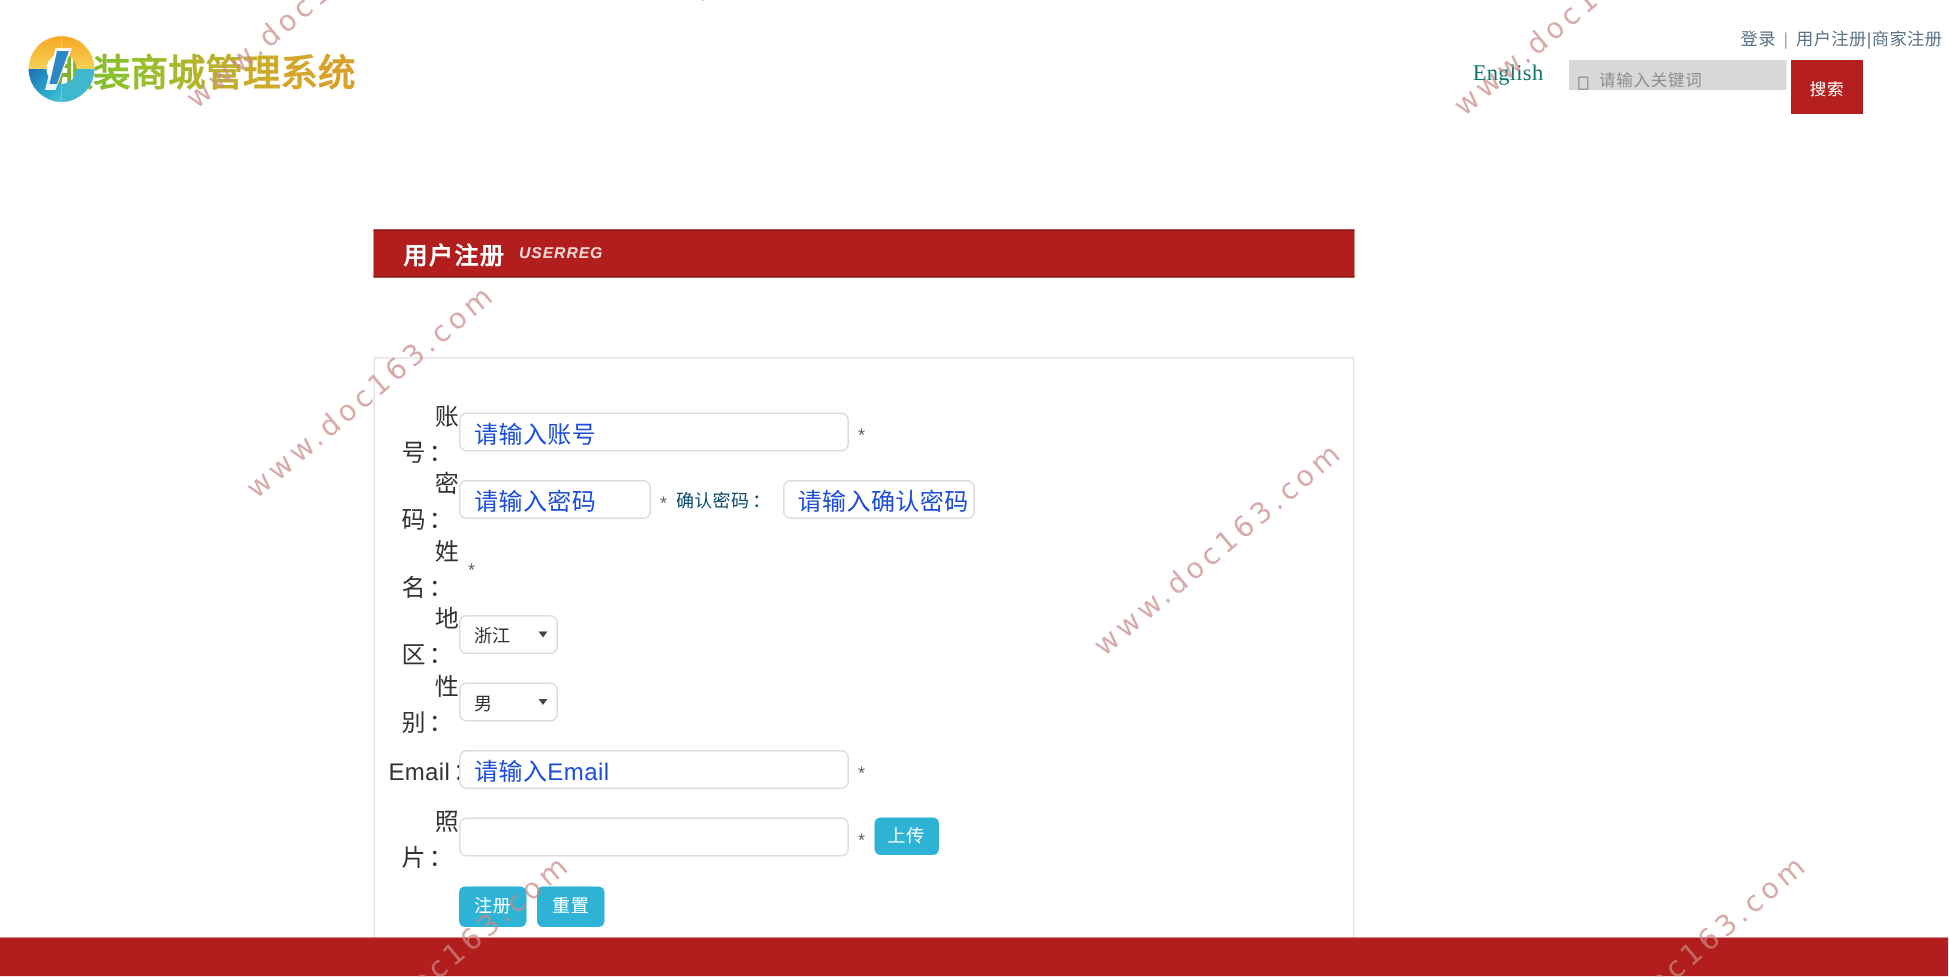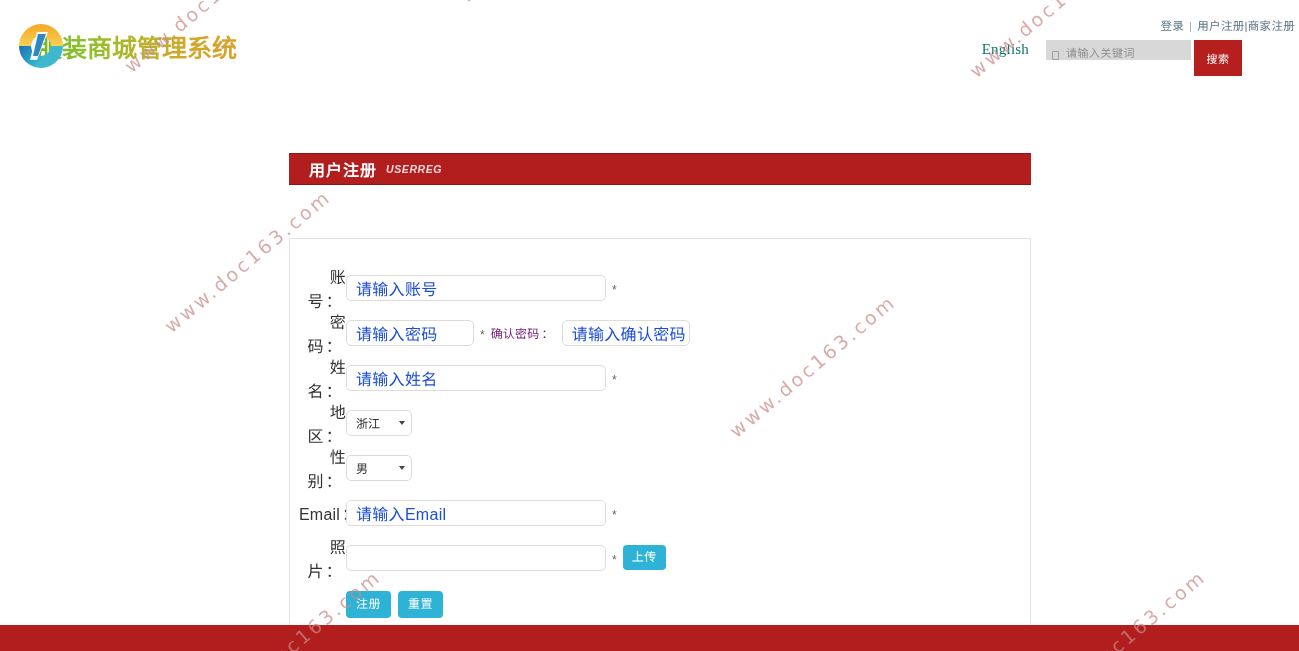--- a/index.html
+++ b/index.html
@@ -134,22 +134,21 @@
     content: "";
     position: absolute;
     left: 1px; bottom: -1px;
     width: 26px; height: 4px;
     background: #f0d9d9;
   }
 
   
   .panel {
     position: absolute; left: 249px; top: 153px;
-    width: 742px;
-    margin-left: 40px;
+    width: 654px;
   }
   .panel-head {
     height: 32px;
     background: #b11e1d;
     border-top: 1px solid #8d1715;
     border-bottom: 1px solid #8d1715;
     display: flex; align-items: center;
     padding-left: 20px;
   }
   .panel-head .zh {
@@ -219,21 +218,21 @@
     justify-content: space-between;
     cursor: pointer;
   }
   .caret {
     width: 0; height: 0;
     border-left: 3.5px solid transparent;
     border-right: 3.5px solid transparent;
     border-top: 4px solid #444;
   }
   .inlbl {
-    font-size: 12px; color: #701a75;
+    font-size: 12px; color: #0c4a6e;
     margin: 0 4px 0 0;
     letter-spacing: .2px;
   }
   .btn {
     background: #2eb3d6;
     border: none;
     border-radius: 4px;
     color: #fff;
     font-size: 12px;
     padding: 6px 9px 7px 9px;
@@ -324,23 +323,20 @@
           </div>
           <span class="star">*</span>
           <span class="inlbl"><span>确认密码</span><span class="colon">：</span></span>
           <div class="inp w128">
             <span>请输入确认密码</span>
           </div>
         </div>
 
         <div class="row">
           <span class="lbl"><span>姓名</span><span class="colon">：</span></span>
-          <div class="inp w260">
-            <span>请输入姓名</span>
-          </div>
           <span class="star">*</span>
         </div>
 
         <div class="row">
           <span class="lbl"><span>地区</span><span class="colon">：</span></span>
           <div class="sel">
             <span>浙江</span>
             <span class="caret"></span>
           </div>
         </div>

